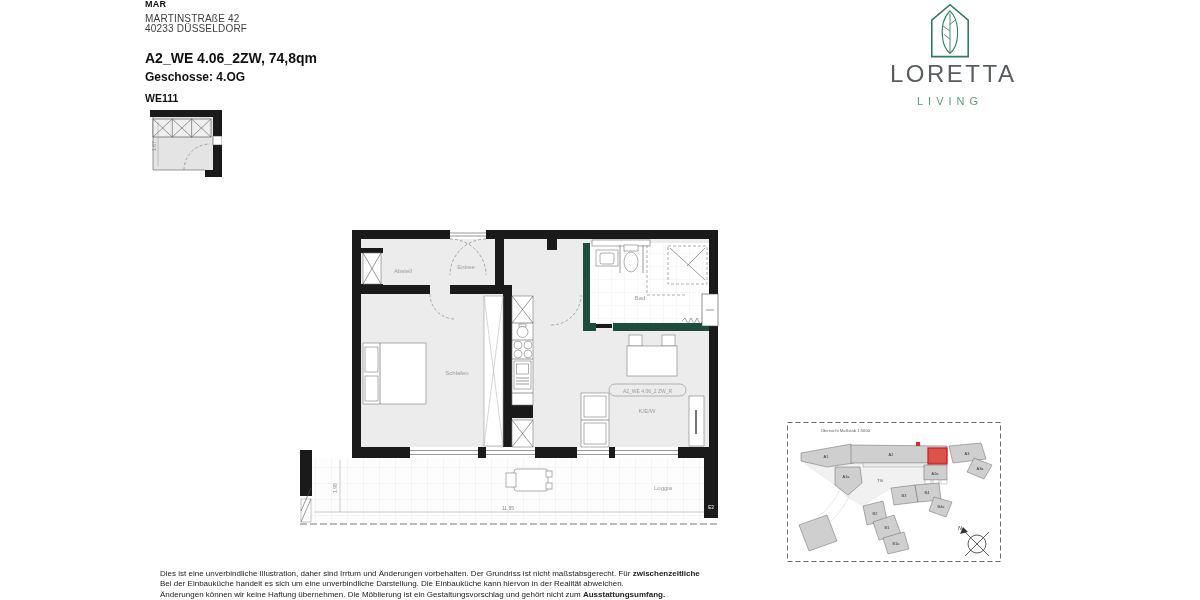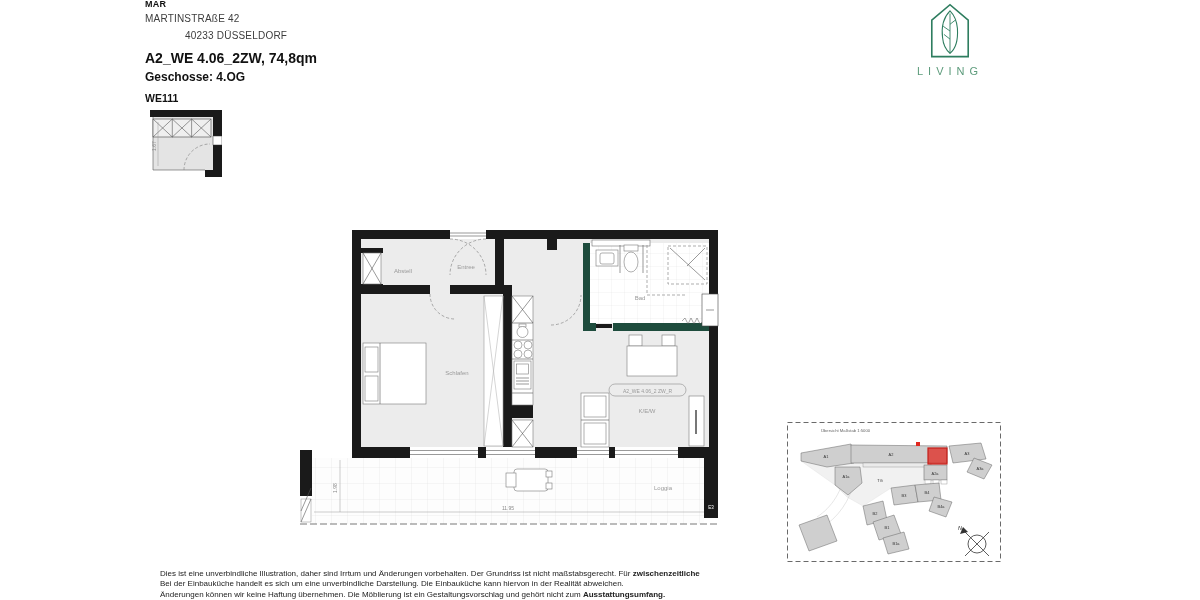--- a/index.html
+++ b/index.html
@@ -7,21 +7,21 @@
   body {
     position:relative; width:1200px; height:600px; overflow:hidden;
     background:#ffffff; font-family:"Liberation Sans", sans-serif; color:#111;
   }
   .abs { position:absolute; }
 
   
   .company   { left:145px; top:-1px;  font-size:9px;  font-weight:bold; letter-spacing:.3px; }
   .addr      { left:145px; font-size:10px; color:#3c3c3c; letter-spacing:.2px; }
   .addr1     { top:13px; }
-  .addr2     { top:30px;margin-left:40px; }
+  .addr2     { top:23px; }
   .unit-title{ left:145px; top:50px;  font-size:14px; font-weight:bold; }
   .floor-lbl { left:145px; top:70px;  font-size:12px; font-weight:bold; }
   .unit-code { left:145px; top:92px;  font-size:10.5px; font-weight:bold; }
 
   
   .brand { left:890px; top:0; width:120px; text-align:center; }
   .brand-name { font-size:24px; letter-spacing:2.5px; color:#585d60; margin-top:2px; }
   .brand-sub  { font-size:11px; letter-spacing:5px; color:#5c9b7b; margin-top:7px; }
 
   
@@ -69,20 +69,21 @@
   <line class="dimln" x1="8" y1="12" x2="8" y2="56"></line>
   <text class="dimtx" x="6" y="36" font-size="4.2" text-anchor="middle" transform="rotate(-90 6 36)">1.67</text>
 </svg>
 
 <div class="abs brand">
   <svg width="54" height="58" viewBox="0 0 80 86" style="margin:0 auto;">
     <polygon points="13,84 13,30 40,7 67,30 67,84" fill="none" stroke="#2E7D5F" stroke-width="2.4"></polygon>
     <path d="M40,16 C31,25 27,40 29,56 C30,67 34,74 40,79 C49,72 52,58 51,42 C50,30 46,22 40,16 Z" fill="none" stroke="#2E7D5F" stroke-width="1.6"></path>
     <path d="M40,79 L40,20 M40,46 L30,39 M40,58 L31,51 M40,36 L49,29" fill="none" stroke="#2E7D5F" stroke-width="1.3"></path>
   </svg>
+  <div class="brand-name">LORETTA</div>
   <div class="brand-sub">LIVING</div>
 </div>
 
 <svg class="abs" style="left:300px; top:228px;" width="420" height="305" viewBox="0 0 420 305">
   <defs>
     <pattern id="btile" width="13" height="13" patternUnits="userSpaceOnUse">
       <path d="M13,0 V13 M0,13 H13" stroke="#dcdcdc" stroke-width="0.4" fill="none"></path>
     </pattern>
     <pattern id="lgrid" width="16" height="16" patternUnits="userSpaceOnUse">
       <path d="M16,0 V16 M0,16 H16" stroke="#d6d6d6" stroke-width="0.4" fill="none"></path>

